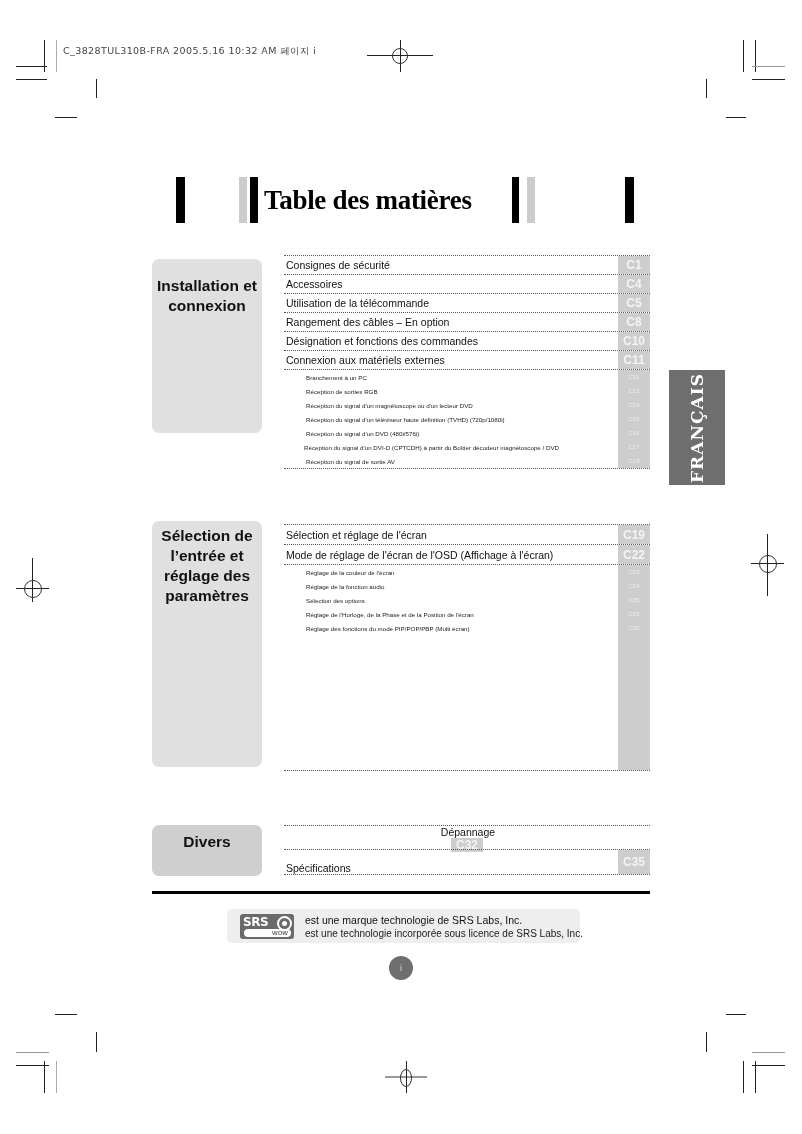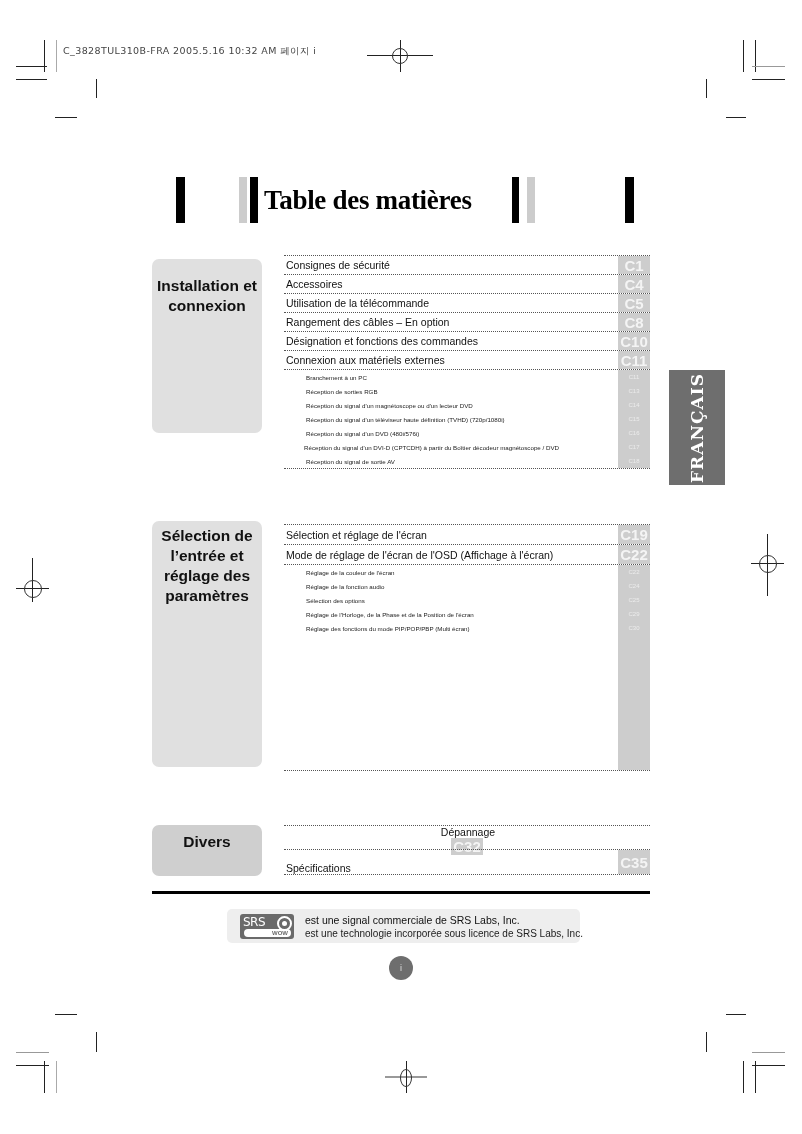--- a/index.html
+++ b/index.html
@@ -20,40 +20,40 @@
                 font-weight:bold; font-size:27px; letter-spacing:-0.3px; color:#000; line-height:44px; }
 
   .section-box { position:absolute; left:152px; width:110px; background:#e0e0e0; border-radius:7px;
                  text-align:center; font-weight:bold; font-size:15.5px; line-height:20px; color:#111; }
   .section-box.divers { background:#cfcfcf; }
 
   .toc { position:absolute; left:284px; width:366px; }
   .row { position:relative; display:flex; align-items:center; border-top:1px dotted #555; }
   .row.last { border-bottom:1px dotted #555;align-items:flex-end; }
   .row .lbl { flex:1; font-size:10.5px; color:#111; padding-left:2px; white-space:nowrap; }
-  .row .pg { width:32px; height:100%; background:#cdcdcd; color:#f4f4f4; font-size:15px;
+  .row .pg { width:32px; height:100%; background:#cdcdcd; color:#f4f4f4; font-size:12px;
              display:flex; align-items:center; justify-content:center; font-weight:bold; }
   .sub { display:flex; align-items:center; position:relative; }
   .sub .lbl { flex:1; font-size:6.2px; color:#222; padding-left:22px; white-space:nowrap; }
   .sub .pg { width:32px; height:100%; background:#cdcdcd; color:#ececec; font-size:6px;
              display:flex; align-items:center; justify-content:center; }
   .filler { display:flex; }
   .filler .sp { flex:1; }
   .filler .pg { width:32px; background:#cdcdcd; }
 
   .lang-tab { position:absolute; left:669px; top:370px; width:56px; height:115px; background:#6e6e6e;
               display:flex; align-items:center; justify-content:center; }
   .lang-tab span { transform:rotate(-90deg); color:#fff; font-family:"DejaVu Serif", serif;
                    font-size:17px; font-weight:bold; letter-spacing:1px; white-space:nowrap; }
 
   .rule { position:absolute; left:152px; top:891px; width:498px; height:3px; background:#000; }
 
   .srs { position:absolute; left:227px; top:909px; width:353px; height:34px; background:#eeeeee; border-radius:5px; }
   .srs-logo { position:absolute; left:13px; top:5px; width:54px; height:25px; background:#6a6a6a; border-radius:3px; }
-  .srs-logo .t { position:absolute; left:3px; top:1px; color:#fff; font-weight:normal; font-size:12px; font-family:"DejaVu Sans", sans-serif; letter-spacing:-0.5px; }
+  .srs-logo .t { position:absolute; left:3px; top:1px; color:#fff; font-weight:bold; font-size:12px; font-family:"DejaVu Sans", sans-serif; letter-spacing:-0.5px; }
   .srs-logo .circ { position:absolute; left:37px; top:2px; width:11px; height:11px; border:2px solid #fff; border-radius:50%; }
   .srs-logo .circ::after { content:""; position:absolute; left:3px; top:3px; width:5px; height:5px; background:#fff; border-radius:50%; }
   .srs-logo .wow { position:absolute; left:4px; right:3px; top:15px; height:8px; background:#fff; border-radius:4px;
                    color:#6a6a6a; font-size:6px; font-weight:bold; text-align:right; padding-right:3px; line-height:8px; }
   .srs-l1 { position:absolute; left:78px; top:5px; font-size:10.5px; color:#111; white-space:nowrap; }
   .srs-l2 { position:absolute; left:78px; top:19px; font-size:10px; color:#222; white-space:nowrap; }
 
   .page-num { position:absolute; left:389px; top:956px; width:24px; height:24px; border-radius:50%; background:#6e6e6e;
               color:#ddd; font-size:9px; display:flex; align-items:center; justify-content:center; }
 </style>
@@ -250,19 +250,19 @@
 </div>
 
 <div class="rule"></div>
 
 <div class="srs">
   <div class="srs-logo">
     <span class="t">SRS</span>
     <span class="circ"></span>
     <span class="wow">WOW</span>
   </div>
-  <div class="srs-l1">est une signal commerciale de SRS Labs, Inc.</div>
+  <div class="srs-l1">est une marque technologie de SRS Labs, Inc.</div>
   <div class="srs-l2">est une technologie incorporée sous licence de SRS Labs, Inc.</div>
 </div>
 
 <div class="page-num">
   <span>i</span>
 </div>
 
 </body></html>

